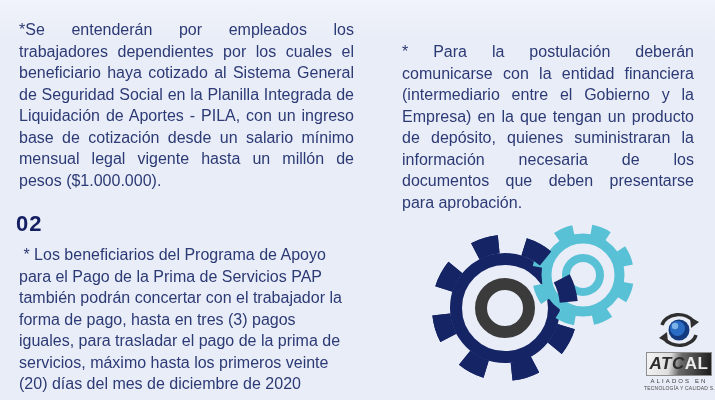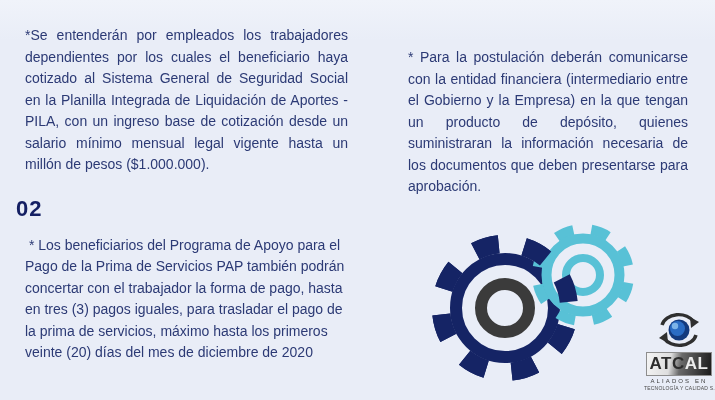--- a/index.html
+++ b/index.html
@@ -12,35 +12,35 @@
   .col { position:absolute; }
   .col-left  { left:11px; top:11px; width:351px; }
   .col-right { left:394px; top:33px; width:308px; }
   .heading {
     font-size:22px; font-weight:bold; line-height:24px;
     color:var(--heading, #141f63); letter-spacing:1px;
     margin:0 0 4px 5px;
   }
   .heading.mt { margin-top:21px; }
   .body {
-    font-size:14px; line-height:21.5px;
-    color:var(--body, #2c3a75); margin:14px;
+    font-size:16px; line-height:21.5px;
+    color:var(--body, #2c3a75); margin:8px;
   }
   .justify { text-align:justify; }
   .gears { position:absolute; left:420px; top:215px; }
   .logo { position:absolute; left:644px; top:309px; width:70px; }
   .sync-globe { display:block; margin:0 auto; }
   .wordmark {
     width:64px; height:22px; margin:1px auto 0 auto;
     border:1px solid #8d8d8d;
     background: linear-gradient(100deg, #f4f4f4 0%, #dedede 36%, #6a6a6a 52%, #1b1b1b 100%);
     display:flex; align-items:center; justify-content:center;
     font-size:17px; font-weight:bold; letter-spacing:0.5px; line-height:22px;
   }
-  .wordmark .wm-left  { color:#2d2d2d; }
+  .wordmark .wm-left  { color:#2d2d2d;font-style:italic; }
   .wordmark .wm-right { color:#ececec; }
   .tagline {
     margin-top:2px; text-align:center;
     font-size:6px; letter-spacing:2.1px; color:#3a3a3a; white-space:nowrap;
   }
   .subtagline {
     margin-top:1px; text-align:center;
     font-size:5px; letter-spacing:0.2px; color:#4a4a4a; white-space:nowrap;
   }
 </style>

